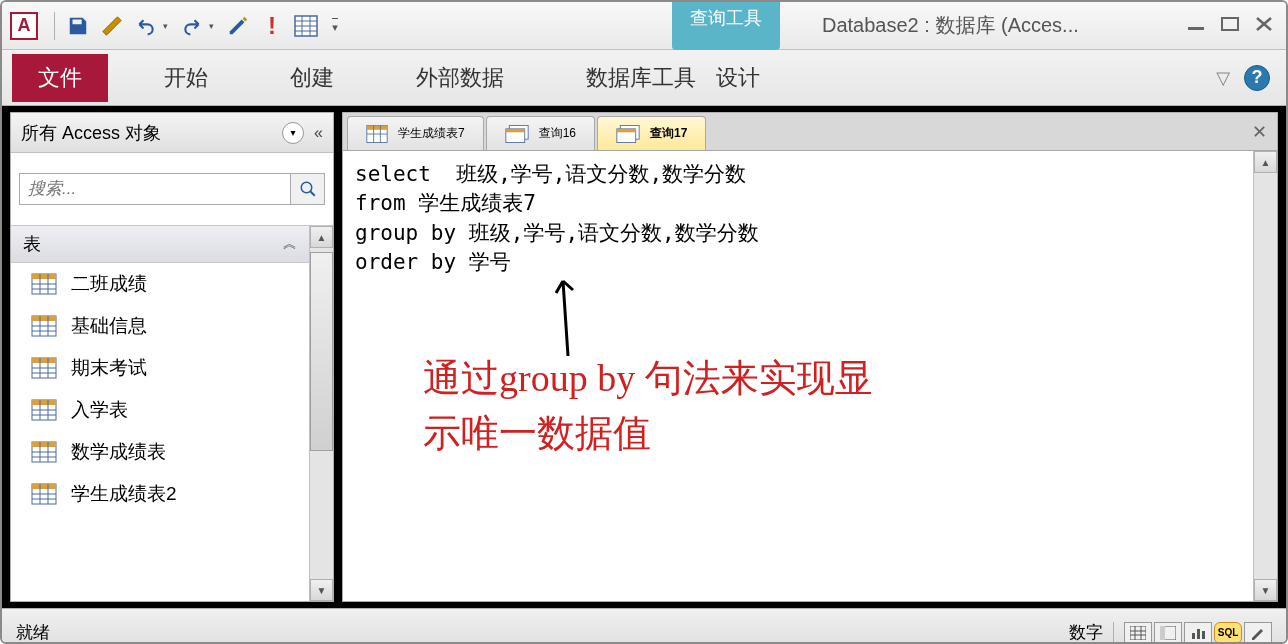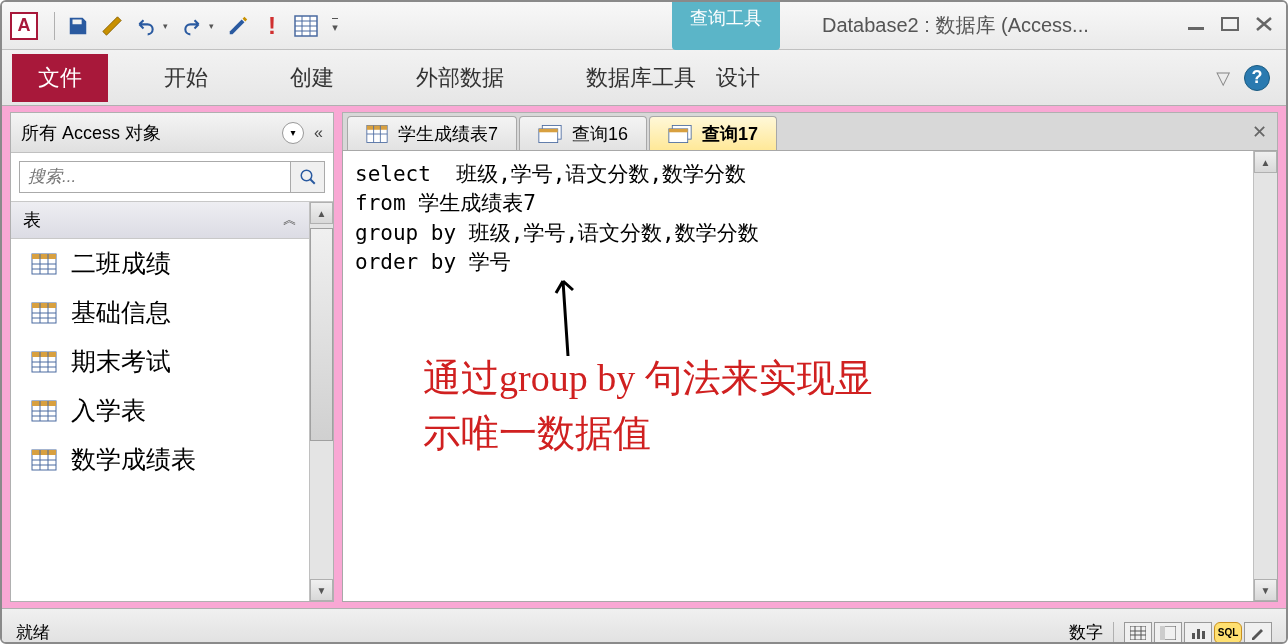--- a/index.html
+++ b/index.html
@@ -117,21 +117,21 @@
       color: #fff;
       display: flex; align-items: center; justify-content: center;
       font-weight: bold;
       font-size: 18px;
       border: 1px solid #1a5a80;
     }
     
     .main {
       display: flex;
       height: 502px;
-      background: #f9a8d4;
+      background: #000000;
     }
     
     .nav-pane {
       width: 324px;
       background: #f0f0f0;
       border-right: 2px solid #b0b0b0;
       display: flex; flex-direction: column;
       margin: 6px 4px 6px 8px;
       border: 1px solid #b0b0b0;
     }
@@ -154,21 +154,21 @@
       background: #fff;
       cursor: pointer;
     }
     .nav-collapse {
       font-size: 16px;
       color: #444;
       margin-left: 10px;
       cursor: pointer;
     }
     .search-row {
-      padding: 8px 8px;
+      padding: 20px 8px;
       display: flex;
       border-bottom: 1px solid #c8c8c8;
       background: #fff;
     }
     .search-input {
       flex: 1;
       border: 1px solid #aaa;
       padding: 4px 8px;
       font-size: 17px;
       font-style: italic;
@@ -199,21 +199,21 @@
       background: linear-gradient(#eeeef2, #dcdce4);
       padding: 6px 12px;
       font-size: 18px;
       display: flex; align-items: center;
       border-bottom: 1px solid #c8c8c8;
       cursor: pointer;
     }
     .nav-group .chev { margin-left: auto; font-size: 14px; color: #666; }
     .nav-item {
       padding: 8px 12px 8px 20px;
-      font-size: 25px;
+      font-size: 19px;
       display: flex; align-items: center;
       gap: 14px;
       cursor: pointer;
     }
     .table-icon {
       width: 26px; height: 22px;
       display: inline-block;
     }
     .nav-scroll {
       width: 24px;
@@ -253,21 +253,21 @@
       position: relative;
     }
     .doc-tab {
       height: 34px;
       padding: 0 18px;
       background: linear-gradient(#f4f4f4,#e2e2e2);
       border: 1px solid #a8a8a8;
       border-bottom: none;
       border-radius: 4px 4px 0 0;
       display: flex; align-items: center; gap: 10px;
-      font-size: 18px;
+      font-size: 12px;
       margin-right: 2px;
       cursor: pointer;
     }
     .doc-tab.active {
       background: linear-gradient(#fff8d8, #ffe898);
       font-weight: bold;
     }
     .doc-close {
       position: absolute;
       right: 10px; top: 8px;
@@ -383,21 +383,21 @@
         <line x1="1" y1="16" x2="23" y2="16" stroke="#4a6aa0"></line>
         <line x1="8" y1="1" x2="8" y2="21" stroke="#4a6aa0"></line>
         <line x1="16" y1="1" x2="16" y2="21" stroke="#4a6aa0"></line>
       </svg>
   </div>
   <div class="qat-btn" style="width:20px;">
     <span style="font-size:11px;color:#555;border-top:1px solid #555;padding-top:2px;">▾</span>
   </div>
 
   <div class="context-tab">查询工具</div>
-  <div class="win-title">Database2 : 数据库 (Access...</div>
+  <div class="win-title">Database2 : 数据库 (Acces...</div>
   <div class="win-controls">
     <div class="win-ctrl">
         <svg width="20" height="14">
           <rect x="2" y="10" width="16" height="3" fill="#666"></rect>
         </svg>
       </div>
     <div class="win-ctrl">
         <svg width="20" height="16">
           <rect x="2" y="2" width="16" height="12" fill="none" stroke="#666" stroke-width="2"></rect>
         </svg>
@@ -494,20 +494,31 @@
             <svg class="table-icon" viewBox="0 0 26 22">
               <rect x="1" y="1" width="24" height="20" fill="#fff" stroke="#4a6aa0"></rect>
               <rect x="1" y="1" width="24" height="5" fill="#d8a040"></rect>
               <line x1="1" y1="11" x2="25" y2="11" stroke="#4a6aa0"></line>
               <line x1="1" y1="16" x2="25" y2="16" stroke="#4a6aa0"></line>
               <line x1="9" y1="1" x2="9" y2="21" stroke="#4a6aa0"></line>
               <line x1="17" y1="1" x2="17" y2="21" stroke="#4a6aa0"></line>
             </svg>
             <span>数学成绩表</span>
           </div>
+        <div class="nav-item">
+            <svg class="table-icon" viewBox="0 0 26 22">
+              <rect x="1" y="1" width="24" height="20" fill="#fff" stroke="#4a6aa0"></rect>
+              <rect x="1" y="1" width="24" height="5" fill="#d8a040"></rect>
+              <line x1="1" y1="11" x2="25" y2="11" stroke="#4a6aa0"></line>
+              <line x1="1" y1="16" x2="25" y2="16" stroke="#4a6aa0"></line>
+              <line x1="9" y1="1" x2="9" y2="21" stroke="#4a6aa0"></line>
+              <line x1="17" y1="1" x2="17" y2="21" stroke="#4a6aa0"></line>
+            </svg>
+            <span>学生成绩表2</span>
+          </div>
       </div>
       <div class="nav-scroll">
         <div class="scroll-btn">▲</div>
         <div class="scroll-track">
             <div class="scroll-thumb"></div>
           </div>
         <div class="scroll-btn">▼</div>
       </div>
     </div>
   </div>

